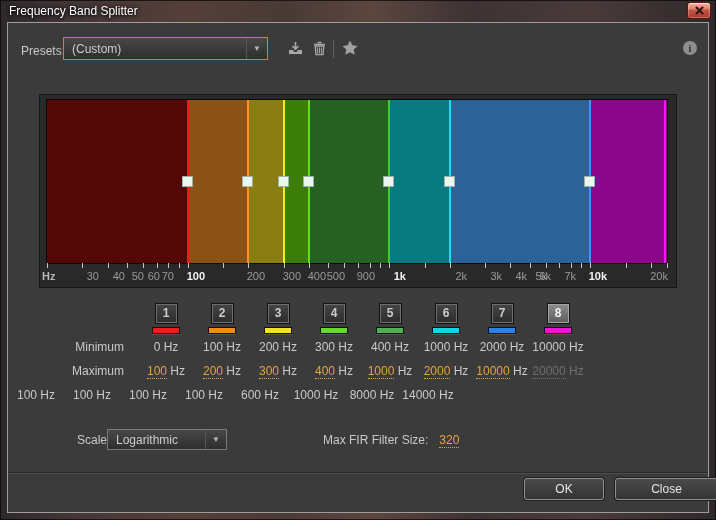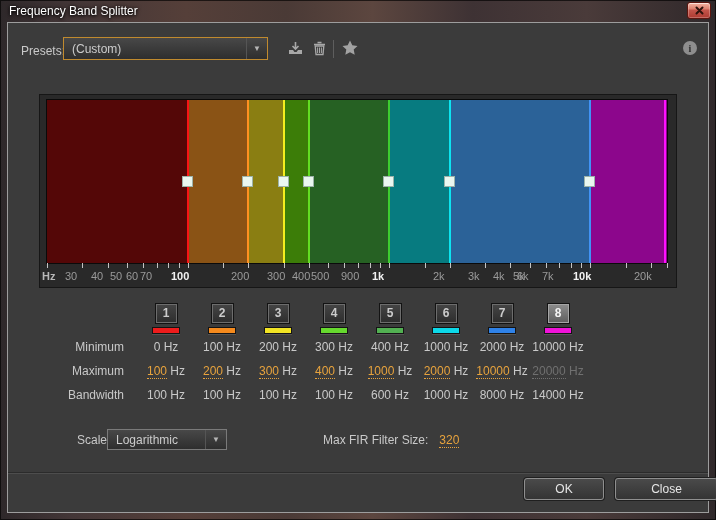--- a/index.html
+++ b/index.html
@@ -68,21 +68,21 @@
   }
   .band-fill { position:absolute; top:0; height:100%; }
   .band-divider { position:absolute; top:0; height:100%; width:2px; }
   .band-handle {
     position:absolute; top:calc(50% - 6px); width:11px; height:11px;
     background:#eaf7f0; border:1px solid #9db3aa; cursor:ew-resize;
   }
   .freq-axis { position:absolute; left:7px; top:168px; width:620px; height:25px; }
   .tick { position:absolute; top:0; width:1px; height:5px; background:#c4c4c4; }
   .tick-label {
-    position:absolute; top:7px; width:34px; margin-left:-17px; text-align:left;
+    position:absolute; top:7px; width:34px; margin-left:-17px; text-align:right;
     font-size:11px; color:#9a9a9a; white-space:nowrap;
   }
   .tick-label.bold { color:#f2f2f2; font-weight:bold; }
   .hz-label { position:absolute; left:2px; top:175px; font-size:11px; color:#b8b8b8; font-weight:bold; }
 
   
   .band-cols { position:absolute; left:130px; top:280px; display:flex; }
   .band-col { width:56px; display:flex; flex-direction:column; align-items:center; }
   .band-btn {
     width:23px; height:21px; text-align:center; line-height:19px;
@@ -310,21 +310,20 @@
           <div class="cell"><span class="hot-num">100</span> Hz</div>
           <div class="cell"><span class="hot-num">200</span> Hz</div>
           <div class="cell"><span class="hot-num">300</span> Hz</div>
           <div class="cell"><span class="hot-num">400</span> Hz</div>
           <div class="cell"><span class="hot-num">1000</span> Hz</div>
           <div class="cell"><span class="hot-num">2000</span> Hz</div>
           <div class="cell"><span class="hot-num">10000</span> Hz</div>
           <div class="cell disabled"><span class="hot-num">20000</span> Hz</div>
         </div>
       <div class="band-table-row" style="top:365px;">
-          <div class="row-label">Bandwidth</div>
           <div class="cell">100 Hz</div>
           <div class="cell">100 Hz</div>
           <div class="cell">100 Hz</div>
           <div class="cell">100 Hz</div>
           <div class="cell">600 Hz</div>
           <div class="cell">1000 Hz</div>
           <div class="cell">8000 Hz</div>
           <div class="cell">14000 Hz</div>
         </div>
     </div>

